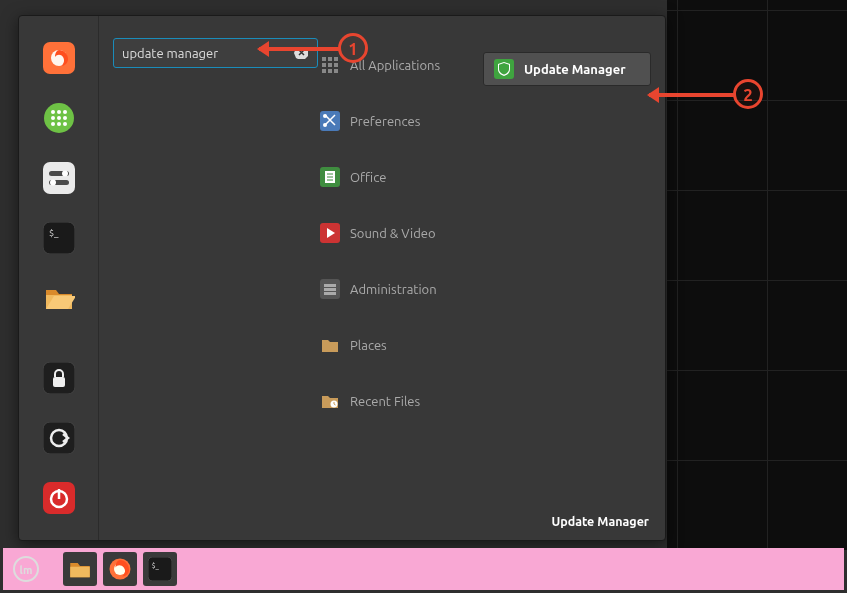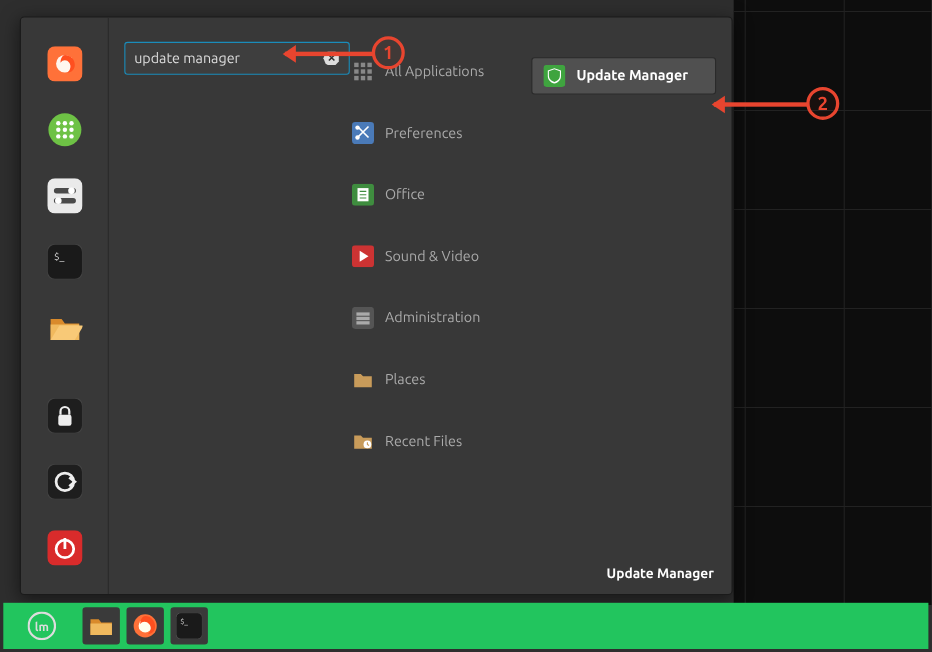--- a/index.html
+++ b/index.html
@@ -1,21 +1,21 @@
 <!DOCTYPE html>
 <html><head>
 <meta charset="utf-8">
 <style>
 *{box-sizing:border-box;margin:0;padding:0;font-family:"Ubuntu","Noto Sans",sans-serif}
 body{width:847px;height:593px;background:#2e2e2e;position:relative;overflow:hidden}
 .desktop-bg{position:absolute;top:0;right:0;width:180px;height:550px;background:#0d0d0d;
   background-image:linear-gradient(#222 1px,transparent 1px),linear-gradient(90deg,#222 1px,transparent 1px);
   background-size:90px 90px;background-position:10px 10px}
 .menu-window{position:absolute;top:15px;left:18px;width:648px;height:526px;background:#383838;border:1px solid #1a1a1a;border-radius:4px;box-shadow:0 4px 16px rgba(0,0,0,.5);display:flex}
-.panel{position:absolute;left:3px;bottom:3px;right:3px;height:42px;background:#22c55e;display:flex;align-items:center;padding:0 18px;gap:6px}
+.panel{position:absolute;left:3px;bottom:3px;right:3px;height:42px;background:#f9a8d4;display:flex;align-items:center;padding:0 6px;gap:6px}
 
 
 .fav-col{width:80px;padding:22px 0;display:flex;flex-direction:column;align-items:center;gap:20px;border-right:1px solid #2b2b2b}
 .fav-btn{width:40px;height:40px;display:flex;align-items:center;justify-content:center;border-radius:6px}
 .fav-btn svg{width:32px;height:32px}
 
 
 .mid{flex:1;display:flex;flex-direction:row;padding:22px 14px 10px 14px;position:relative}
 .search-row{border:1px solid #1a8cba;background:#3e3e3e;border-radius:3px;height:30px;display:flex;align-items:center;padding:0 8px;position:relative}
 .search-input{flex:1;background:transparent;border:none;outline:none;color:#ddd;font-size:13px}

